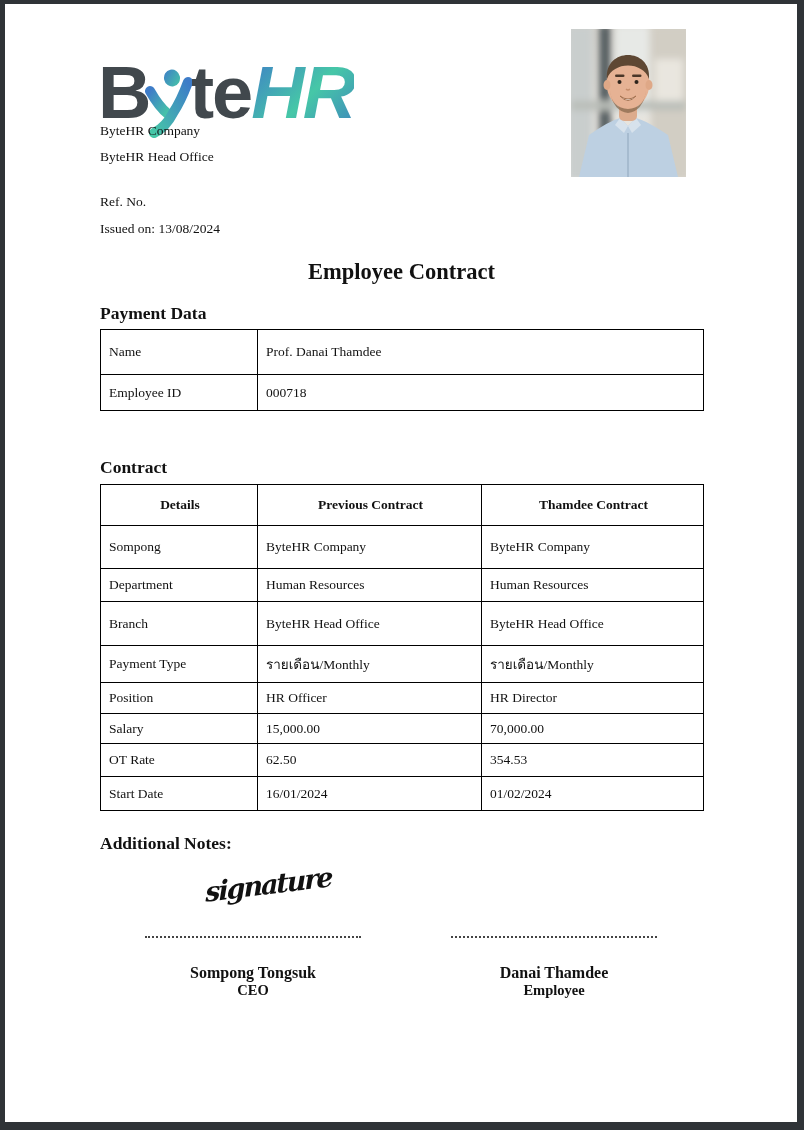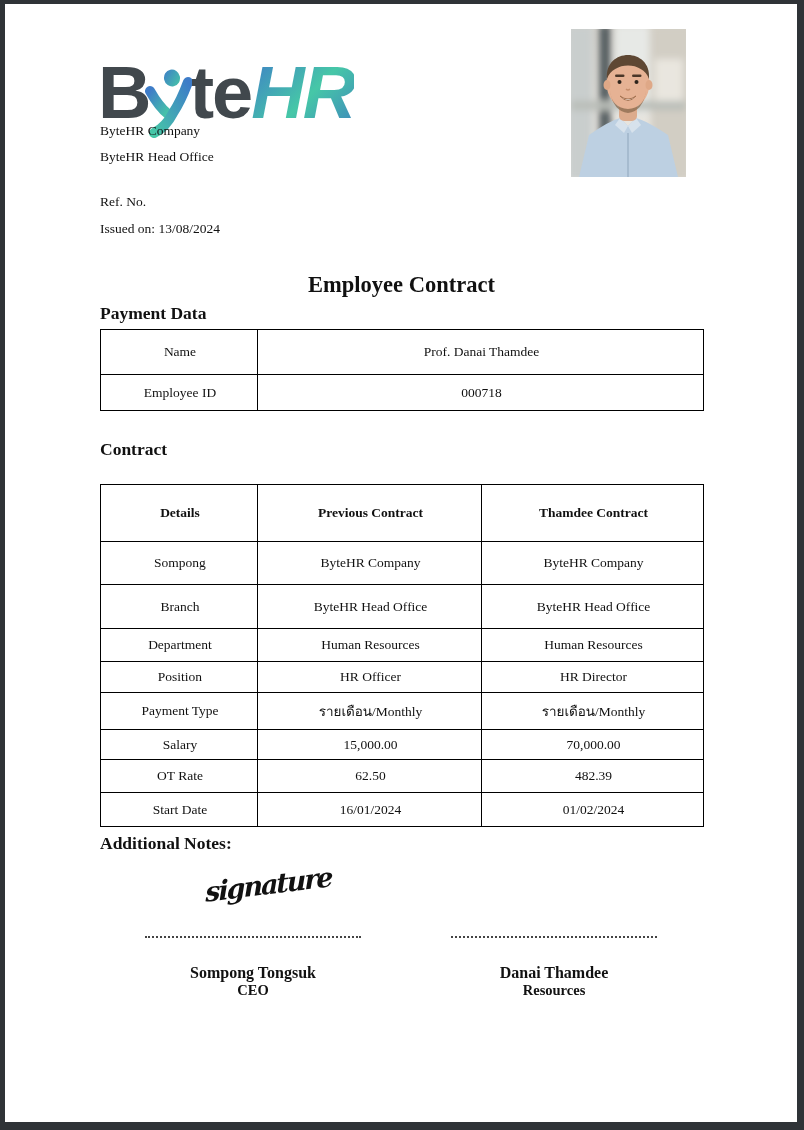--- a/index.html
+++ b/index.html
@@ -41,21 +41,21 @@
   
   table.tbl{
     position:absolute;left:95px;width:603px;
     border-collapse:collapse;table-layout:fixed;
     font-size:13.5px;
   }
   table.tbl td,table.tbl th{
     border:1.5px solid #000;
     padding:2px 6px 2px 8px;
     vertical-align:middle;
-    text-align:center;font-weight:normal;
+    text-align:left;font-weight:normal;
     overflow:hidden;
   }
   table.tbl th{text-align:center;font-weight:bold;}
   
   .photo{position:absolute;left:566px;top:25px;width:115px;height:148px;overflow:hidden;}
   
   .sig-script{
     position:absolute;left:200px;top:866px;width:110px;text-align:center;
     font-family:"DejaVu Serif", serif;
     font-style:italic;font-weight:bold;font-size:27px;
@@ -134,87 +134,87 @@
         <path d="M49 67 Q57 73 65 67 Q57 76 49 67 Z" fill="#ffffff" stroke="#a5714f" stroke-width="1"></path>
       </g>
     </svg>
   </div>
 
   <div class="tline" style="top:119px">ByteHR Company</div>
   <div class="tline" style="top:145px">ByteHR Head Office</div>
   <div class="tline" style="top:190px">Ref. No.</div>
   <div class="tline" style="top:217px">Issued on: 13/08/2024</div>
 
-  <div class="doc-title" style="top:268px">Employee Contract</div>
+  <div class="doc-title" style="top:255px">Employee Contract</div>
 
   <div class="sec-head" style="top:299px">Payment Data</div>
   <table class="tbl" style="top:325px">
     <colgroup>
         <col style="width:157px">
         <col style="width:446px">
       </colgroup>
     <tbody>
         <tr style="height:45px">
       <td>Name</td>
       <td>Prof. Danai Thamdee</td>
     </tr>
     <tr style="height:36px">
       <td>Employee ID</td>
       <td>000718</td>
     </tr>
   </tbody>
     </table>
 
-  <div class="sec-head" style="top:435px">Contract</div>
+  <div class="sec-head" style="top:453px">Contract</div>
   <table class="tbl" style="top:480px">
     <colgroup>
         <col style="width:157px">
         <col style="width:224px">
         <col style="width:222px">
       </colgroup>
     <tbody>
-        <tr style="height:57px">
+        <tr style="height:41px">
       <th>Details</th>
       <th>Previous Contract</th>
       <th>Thamdee Contract</th>
     </tr>
     <tr style="height:43px">
       <td>Sompong</td>
       <td>ByteHR Company</td>
       <td>ByteHR Company</td>
     </tr>
+    <tr style="height:33px">
+      <td>Department</td>
+      <td>Human Resources</td>
+      <td>Human Resources</td>
+    </tr>
     <tr style="height:44px">
       <td>Branch</td>
       <td>ByteHR Head Office</td>
       <td>ByteHR Head Office</td>
     </tr>
-    <tr style="height:33px">
-      <td>Department</td>
-      <td>Human Resources</td>
-      <td>Human Resources</td>
+    <tr style="height:37px">
+      <td>Payment Type</td>
+      <td>รายเดือน/Monthly</td>
+      <td>รายเดือน/Monthly</td>
     </tr>
     <tr style="height:31px">
       <td>Position</td>
       <td>HR Officer</td>
       <td>HR Director</td>
     </tr>
-    <tr style="height:37px">
-      <td>Payment Type</td>
-      <td>รายเดือน/Monthly</td>
-      <td>รายเดือน/Monthly</td>
-    </tr>
     <tr style="height:30px">
       <td>Salary</td>
       <td>15,000.00</td>
       <td>70,000.00</td>
     </tr>
     <tr style="height:33px">
       <td>OT Rate</td>
       <td>62.50</td>
-      <td>482.39</td>
+      <td>354.53</td>
     </tr>
     <tr style="height:34px">
       <td>Start Date</td>
       <td>16/01/2024</td>
       <td>01/02/2024</td>
     </tr>
   </tbody>
     </table>
 
   <div class="sec-head" style="top:829px">Additional Notes:</div>
@@ -223,16 +223,16 @@
 
   <div class="sign-block sign-left">
     <div class="dotline"></div>
     <div class="sname">Sompong Tongsuk</div>
     <div class="srole">CEO</div>
   </div>
 
   <div class="sign-block sign-right">
     <div class="dotline"></div>
     <div class="sname">Danai Thamdee</div>
-    <div class="srole">Resources</div>
+    <div class="srole">Employee</div>
   </div>
 
 </div>
 
 </body></html>

